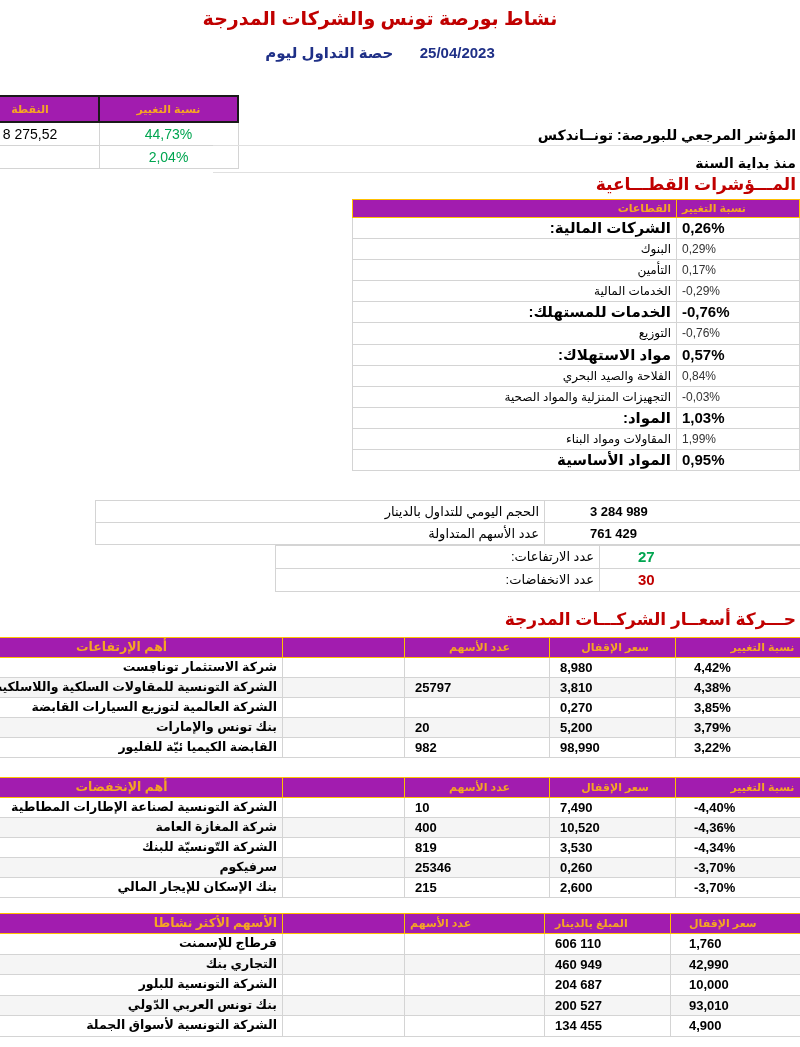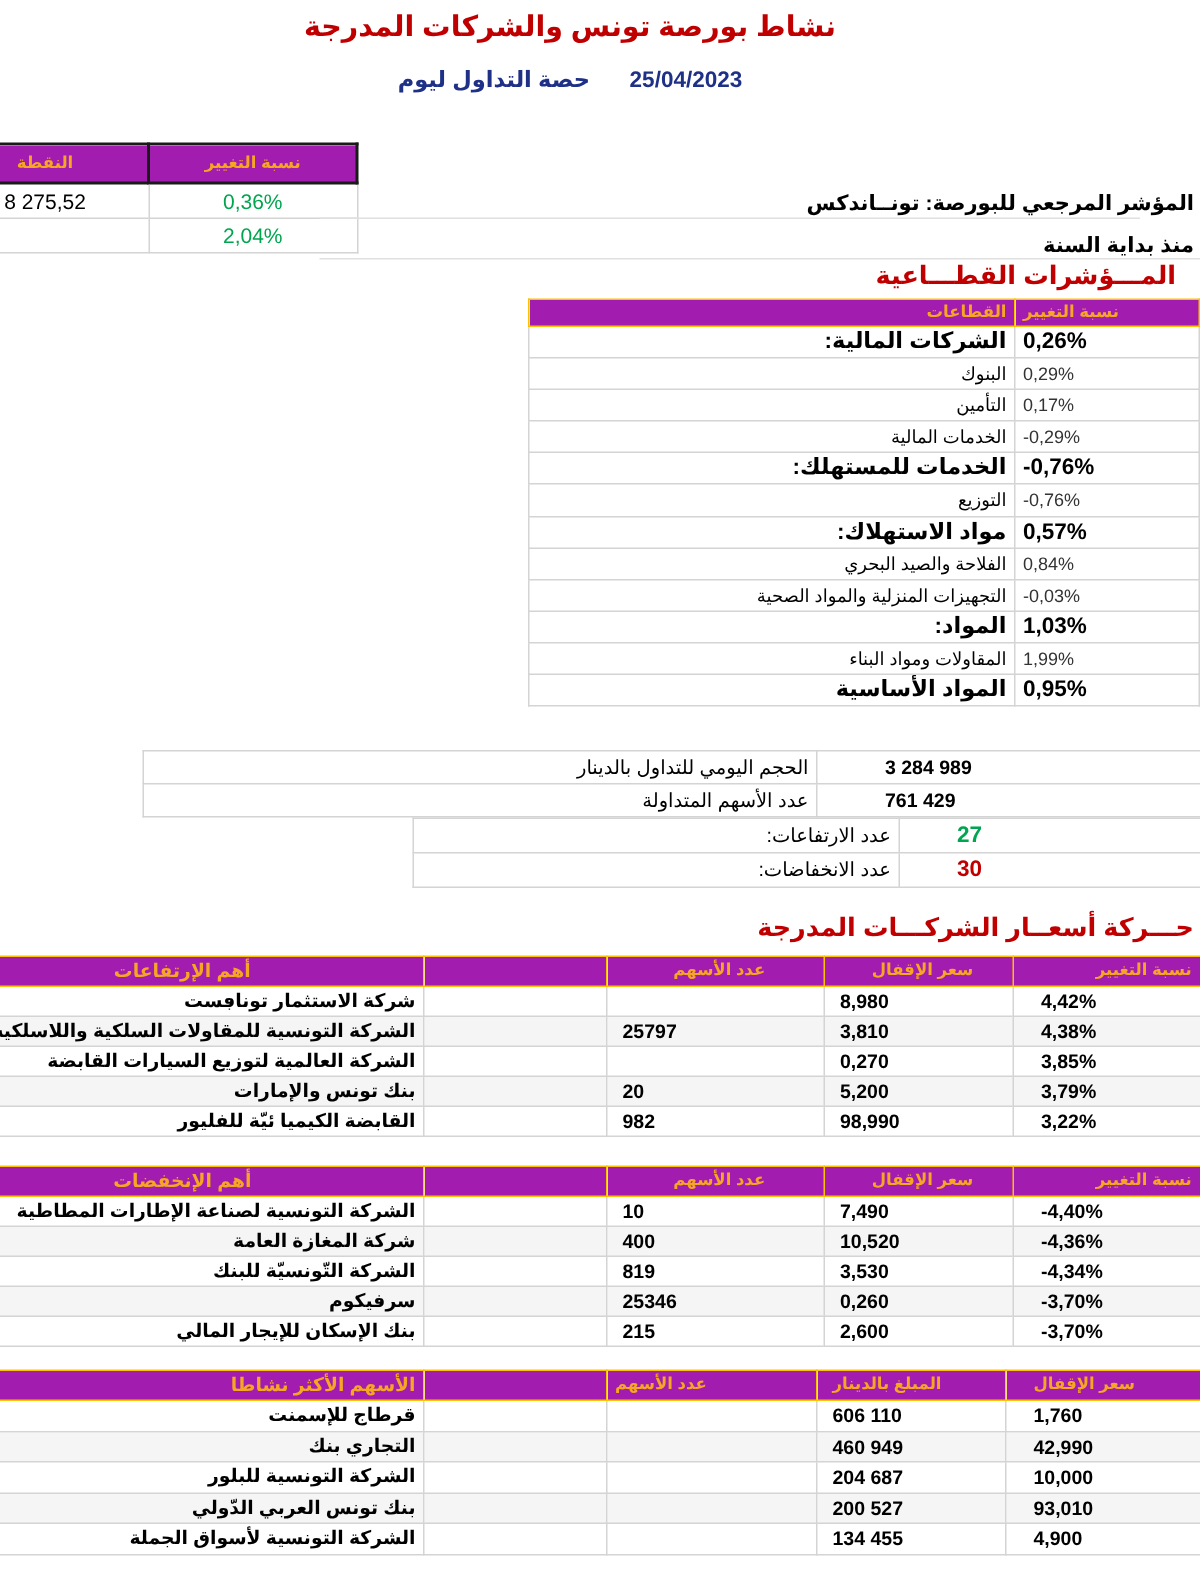--- a/index.html
+++ b/index.html
@@ -31,21 +31,21 @@
   .sub-title .date{font-family:"Liberation Sans",sans-serif;}
   .sub-title .gap{display:inline-block;width:18px;}
 
   .sec-title{
     position:absolute;
     color:#c00000;
     font-size:17px;font-weight:bold;
     text-align:right;
     white-space:nowrap;
   }
-  #title-sectors{right:16px;top:174px;}
+  #title-sectors{right:4px;top:174px;}
   #title-movement{right:4px;top:609px;}
 
   
   table.grid{
     position:absolute;
     border-collapse:collapse;
     table-layout:fixed;
     font-size:13px;
   }
   table.grid td,table.grid th{
@@ -169,21 +169,21 @@
     <span>حصة التداول ليوم</span>
   </div>
 
   <table class="grid" id="tbl-index">
     <tbody>
         <tr class="hdr">
       <td class="c-pct">نسبة التغيير</td>
       <td class="c-pts">النقطة</td>
     </tr>
     <tr>
-      <td class="c-pct v b up num">0,36%</td>
+      <td class="c-pct v b up num">44,73%</td>
       <td class="c-pts v b num">8 275,52</td>
     </tr>
     <tr>
       <td class="c-pct v b up num">2,04%</td>
       <td class="c-pts v num"></td>
     </tr>
   </tbody>
     </table>
 
   <div class="idx-rule" style="left:253px;top:145px;width:547px;"></div>

